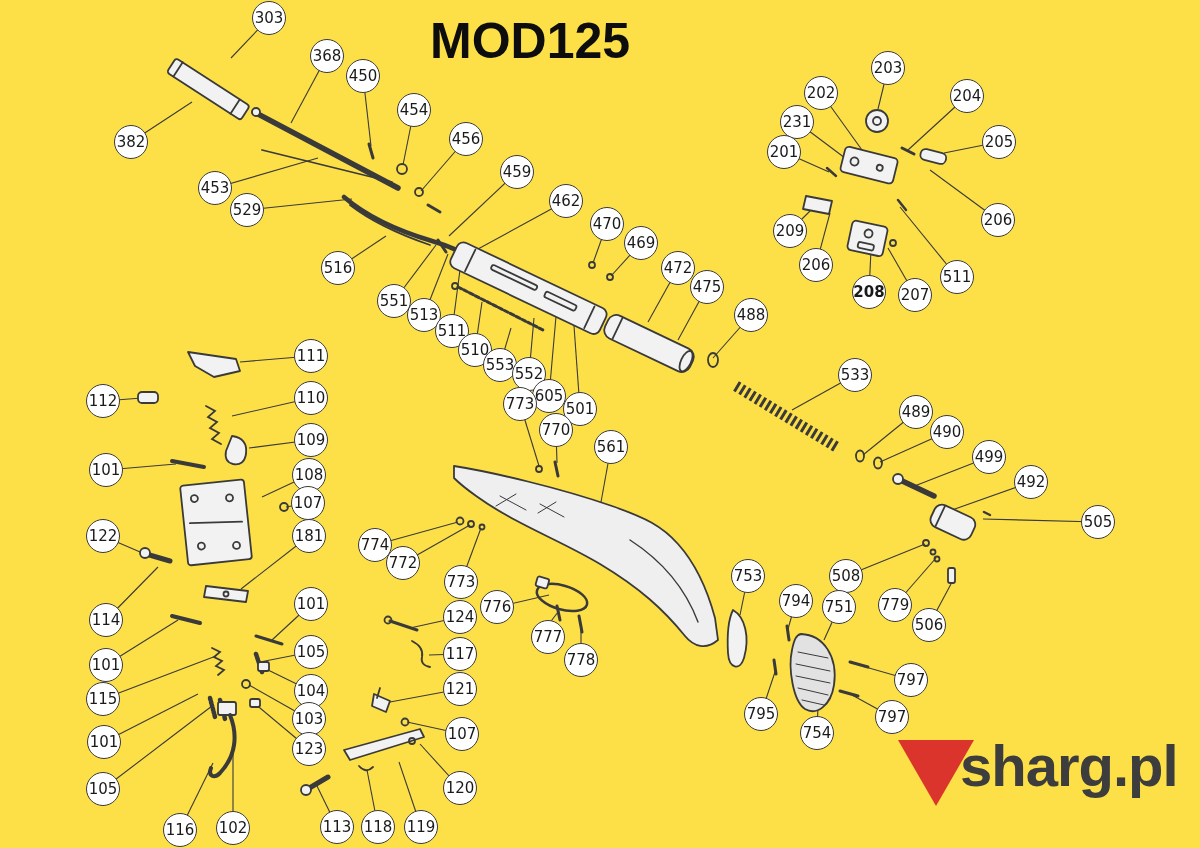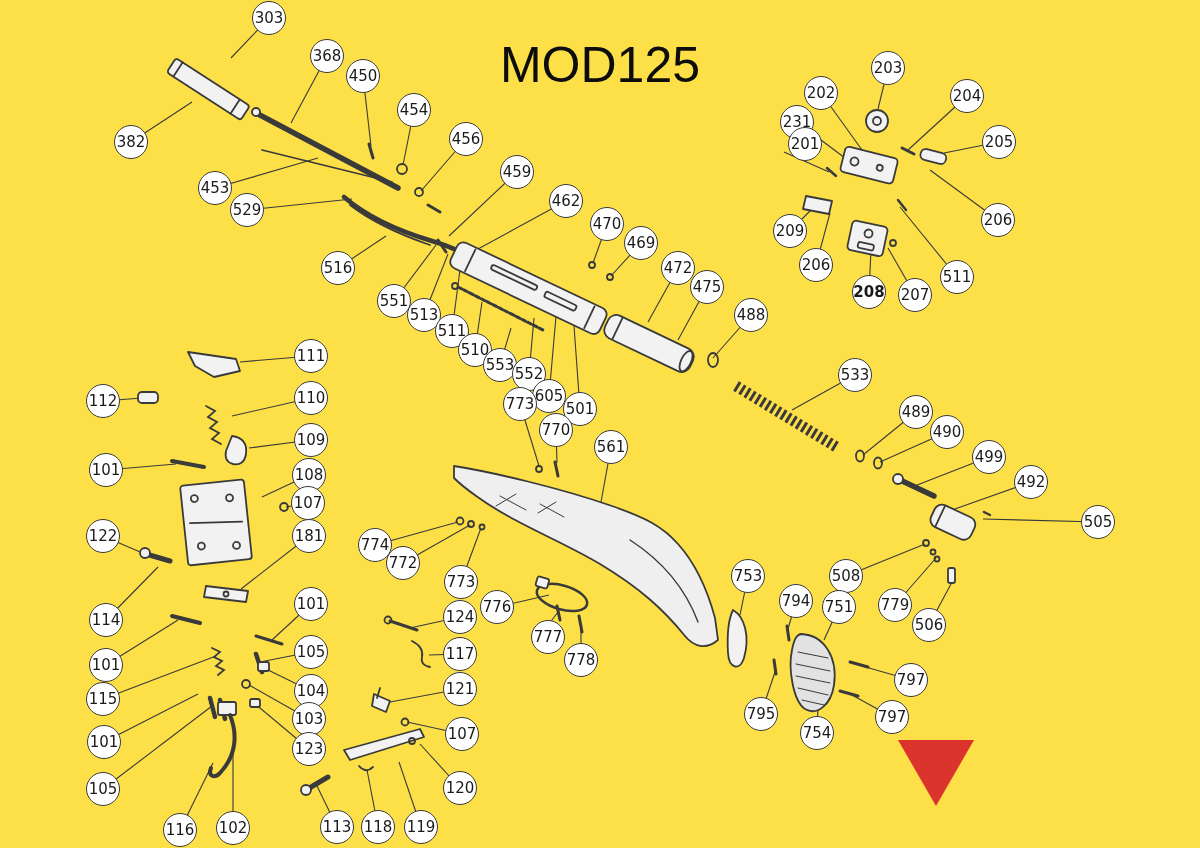--- a/index.html
+++ b/index.html
@@ -7,22 +7,22 @@
           font-family:"DejaVu Sans",sans-serif;}
   #parts-svg{position:absolute;left:0;top:0;width:1200px;height:848px;}
   
   .p{fill:#f2f2f2;stroke:#3a3a3a;stroke-width:1.8;stroke-linejoin:round;}
   .l{fill:none;stroke:#3a3a3a;stroke-width:1.8;stroke-linecap:round;}
   .leader{stroke:#3a3a3a;stroke-width:1.1;fill:none;}
   
   .callout{position:absolute;width:34px;height:34px;border:1.6px solid #3a3a3a;border-radius:50%;
            background:#fff;display:flex;align-items:center;justify-content:center;
            font-size:15px;color:#1a1a1a;box-sizing:border-box;}
-  .title{position:absolute;left:430px;top:36px;width:340px;text-align:center;
-         font-family:"Liberation Sans",sans-serif;font-weight:normal;font-size:50px;color:#0d0d0d;}
+  .title{position:absolute;left:430px;top:12px;width:340px;text-align:left;
+         font-family:"Liberation Sans",sans-serif;font-weight:bold;font-size:50px;color:#0d0d0d;}
   .logo{position:absolute;left:898px;top:736px;height:72px;width:300px;}
   .logo-tri{position:absolute;left:0;top:4px;width:76px;height:66px;}
   .logo-text{position:absolute;left:62px;top:-4px;font-family:"Liberation Sans",sans-serif;
              font-weight:bold;font-size:58px;letter-spacing:-1px;}
 </style>
 </head>
 <body>
 
 <div class="canvas">
 
@@ -318,21 +318,21 @@
       <div class="callout" style="left: 661px; top: 251px;">472</div>
       <div class="callout" style="left: 690px; top: 270px;">475</div>
       <div class="callout" style="left: 734px; top: 298px;">488</div>
       <div class="callout" style="left: 503px; top: 387px;">773</div>
       <div class="callout" style="left: 539px; top: 413px;">770</div>
       <div class="callout" style="left: 594px; top: 430px;">561</div>
       <div class="callout" style="left: 804px; top: 76px;">202</div>
       <div class="callout" style="left: 871px; top: 51px;">203</div>
       <div class="callout" style="left: 950px; top: 79px;">204</div>
       <div class="callout" style="left: 780px; top: 105px;">231</div>
-      <div class="callout" style="left: 767px; top: 127px; margin-left: 21px;">201</div>
+      <div class="callout" style="left: 767px; top: 135px;">201</div>
       <div class="callout" style="left: 982px; top: 125px;">205</div>
       <div class="callout" style="left: 981px; top: 203px;">206</div>
       <div class="callout" style="left: 773px; top: 214px;">209</div>
       <div class="callout" style="left: 799px; top: 248px;">206</div>
       <div class="callout" style="left: 852px; top: 275px; font-weight: bold;">208</div>
       <div class="callout" style="left: 898px; top: 278px;">207</div>
       <div class="callout" style="left: 940px; top: 260px;">511</div>
       <div class="callout" style="left: 294px; top: 339px;">111</div>
       <div class="callout" style="left: 86px; top: 384px;">112</div>
       <div class="callout" style="left: 294px; top: 381px;">110</div>
@@ -385,15 +385,16 @@
       <div class="callout" style="left: 894px; top: 663px;">797</div>
       <div class="callout" style="left: 875px; top: 700px;">797</div>
     </div>
 
   <div class="title">MOD125</div>
 
   <div class="logo">
     <svg class="logo-tri" viewBox="0 0 76 66">
       <polygon id="logo-poly" points="0,0 76,0 38,66" fill="#da342c"></polygon>
     </svg>
+    <span class="logo-text" id="logo-text" style="color: rgb(61, 61, 61);">sharg.pl</span>
   </div>
 
 </div>
 
 </body></html>

